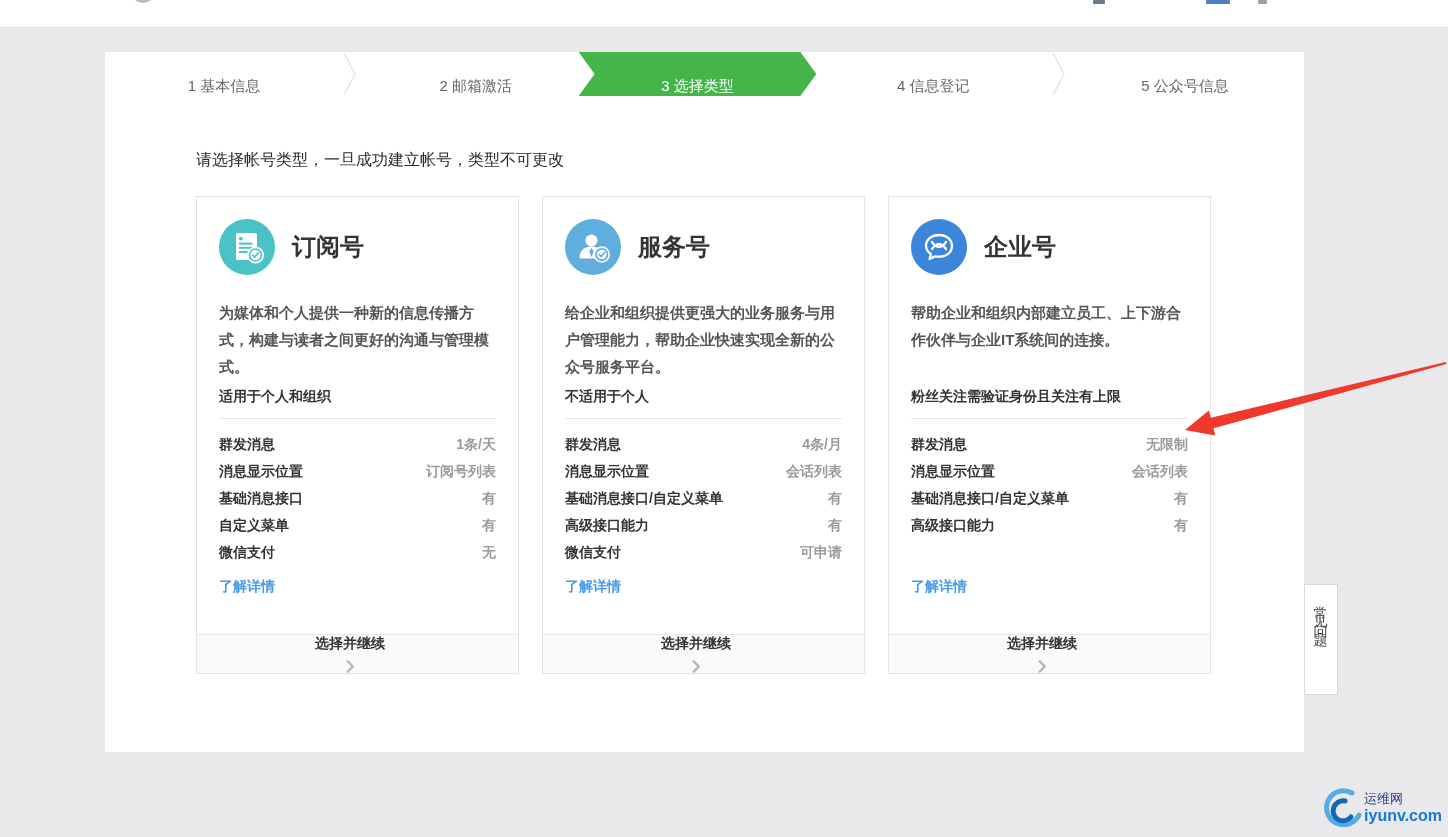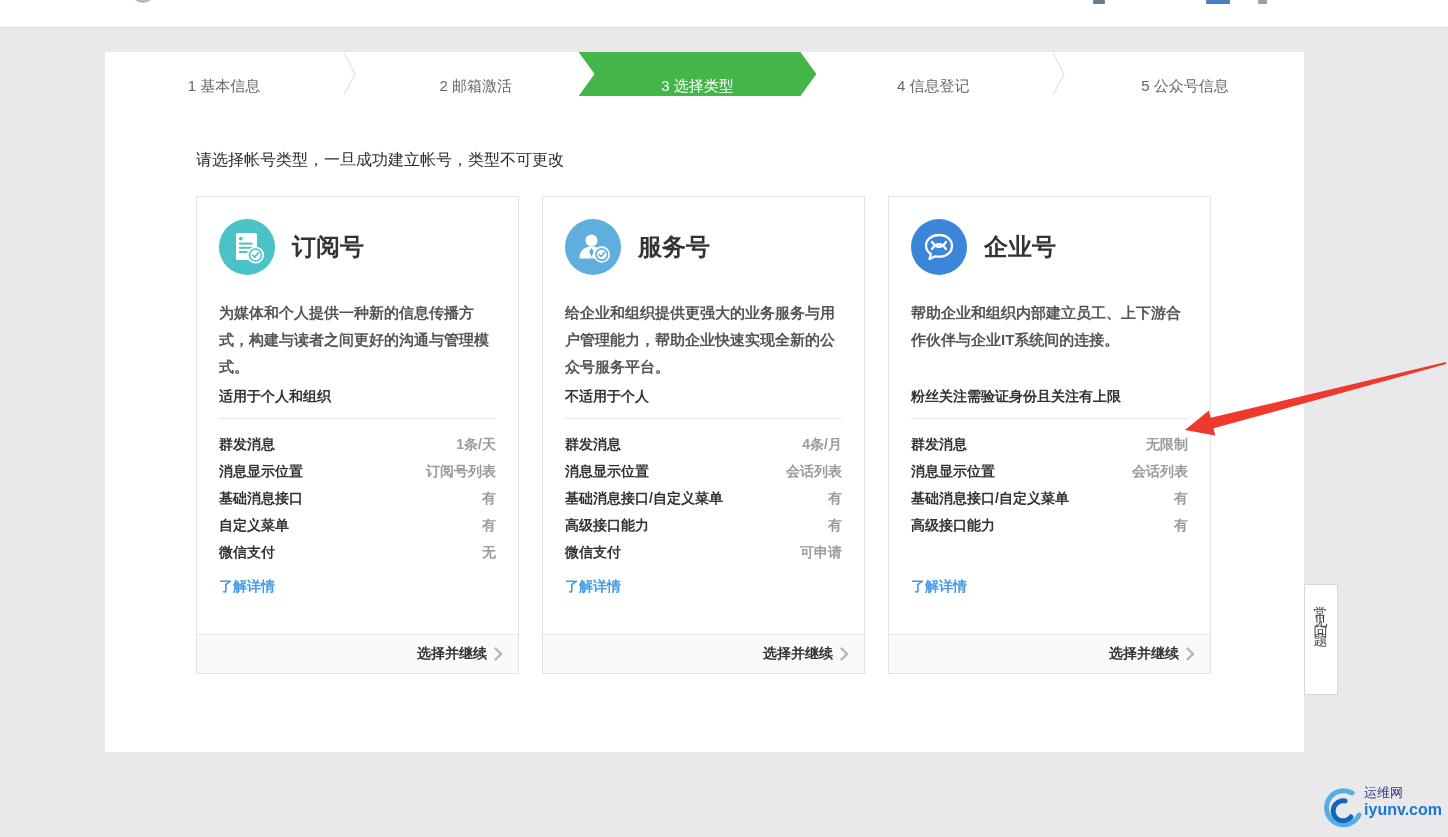--- a/index.html
+++ b/index.html
@@ -40,32 +40,32 @@
   .divider { margin:8px 22px 0 22px; height:0; border-top:1px solid #e8e8e8; }
   .features { margin:12px 22px 0 22px; height:135px; }
   .frow { display:flex; justify-content:space-between; height:27px; line-height:27px; font-size:14px; }
   .frow .lbl { color:#333; }
   .frow .val { color:#9b9b9b; }
   .detail-link { margin:12px 22px 0 22px; display:inline-block; font-size:14px;
     color:#459be8; text-decoration:none; cursor:pointer; }
   .card-footer { position:absolute; left:0; right:0; bottom:0; height:39px;
     background:#fafafa; border-top:1px solid #e7e7e7;
     display:flex; align-items:center; justify-content:flex-end; gap:7px;
-    padding-right:15px; font-size:14px; color:#333; cursor:pointer; }
+    padding-right:15px; font-size:14px; color:#333; cursor:pointer;flex-direction:column; }
   .cta-chev { width:9px; height:14px; }
   
   .red-arrow { position:absolute; left:1150px; top:345px; width:298px; height:115px; pointer-events:none; z-index:5; }
   
   .faq-tab { position:absolute; left:1304px; top:584px; width:34px; height:111px;
     background:#fff; border:1px solid #d8d8d8; cursor:pointer;
     display:flex; justify-content:center; padding-top:10px; }
   .faq-tab .vtext { writing-mode:vertical-rl; text-orientation:upright;
     font-size:14px; color:#444; letter-spacing:9px; }
   
-  .watermark { position:absolute; right:6px; bottom:5px; display:flex; align-items:flex-start; gap:0; }
+  .watermark { position:absolute; right:6px; bottom:5px; display:flex; align-items:center; gap:0; }
   .wm-texts { display:flex; flex-direction:column; line-height:1.15; }
   .wm-site { font-size:13px; color:#2c3a85; }
   .wm-domain { font-size:16px; font-weight:bold; color:#1878d2; }
 </style>
 </head>
 <body>
 
 <div class="topbar">
   <div class="mag-frag">
       <span></span>

